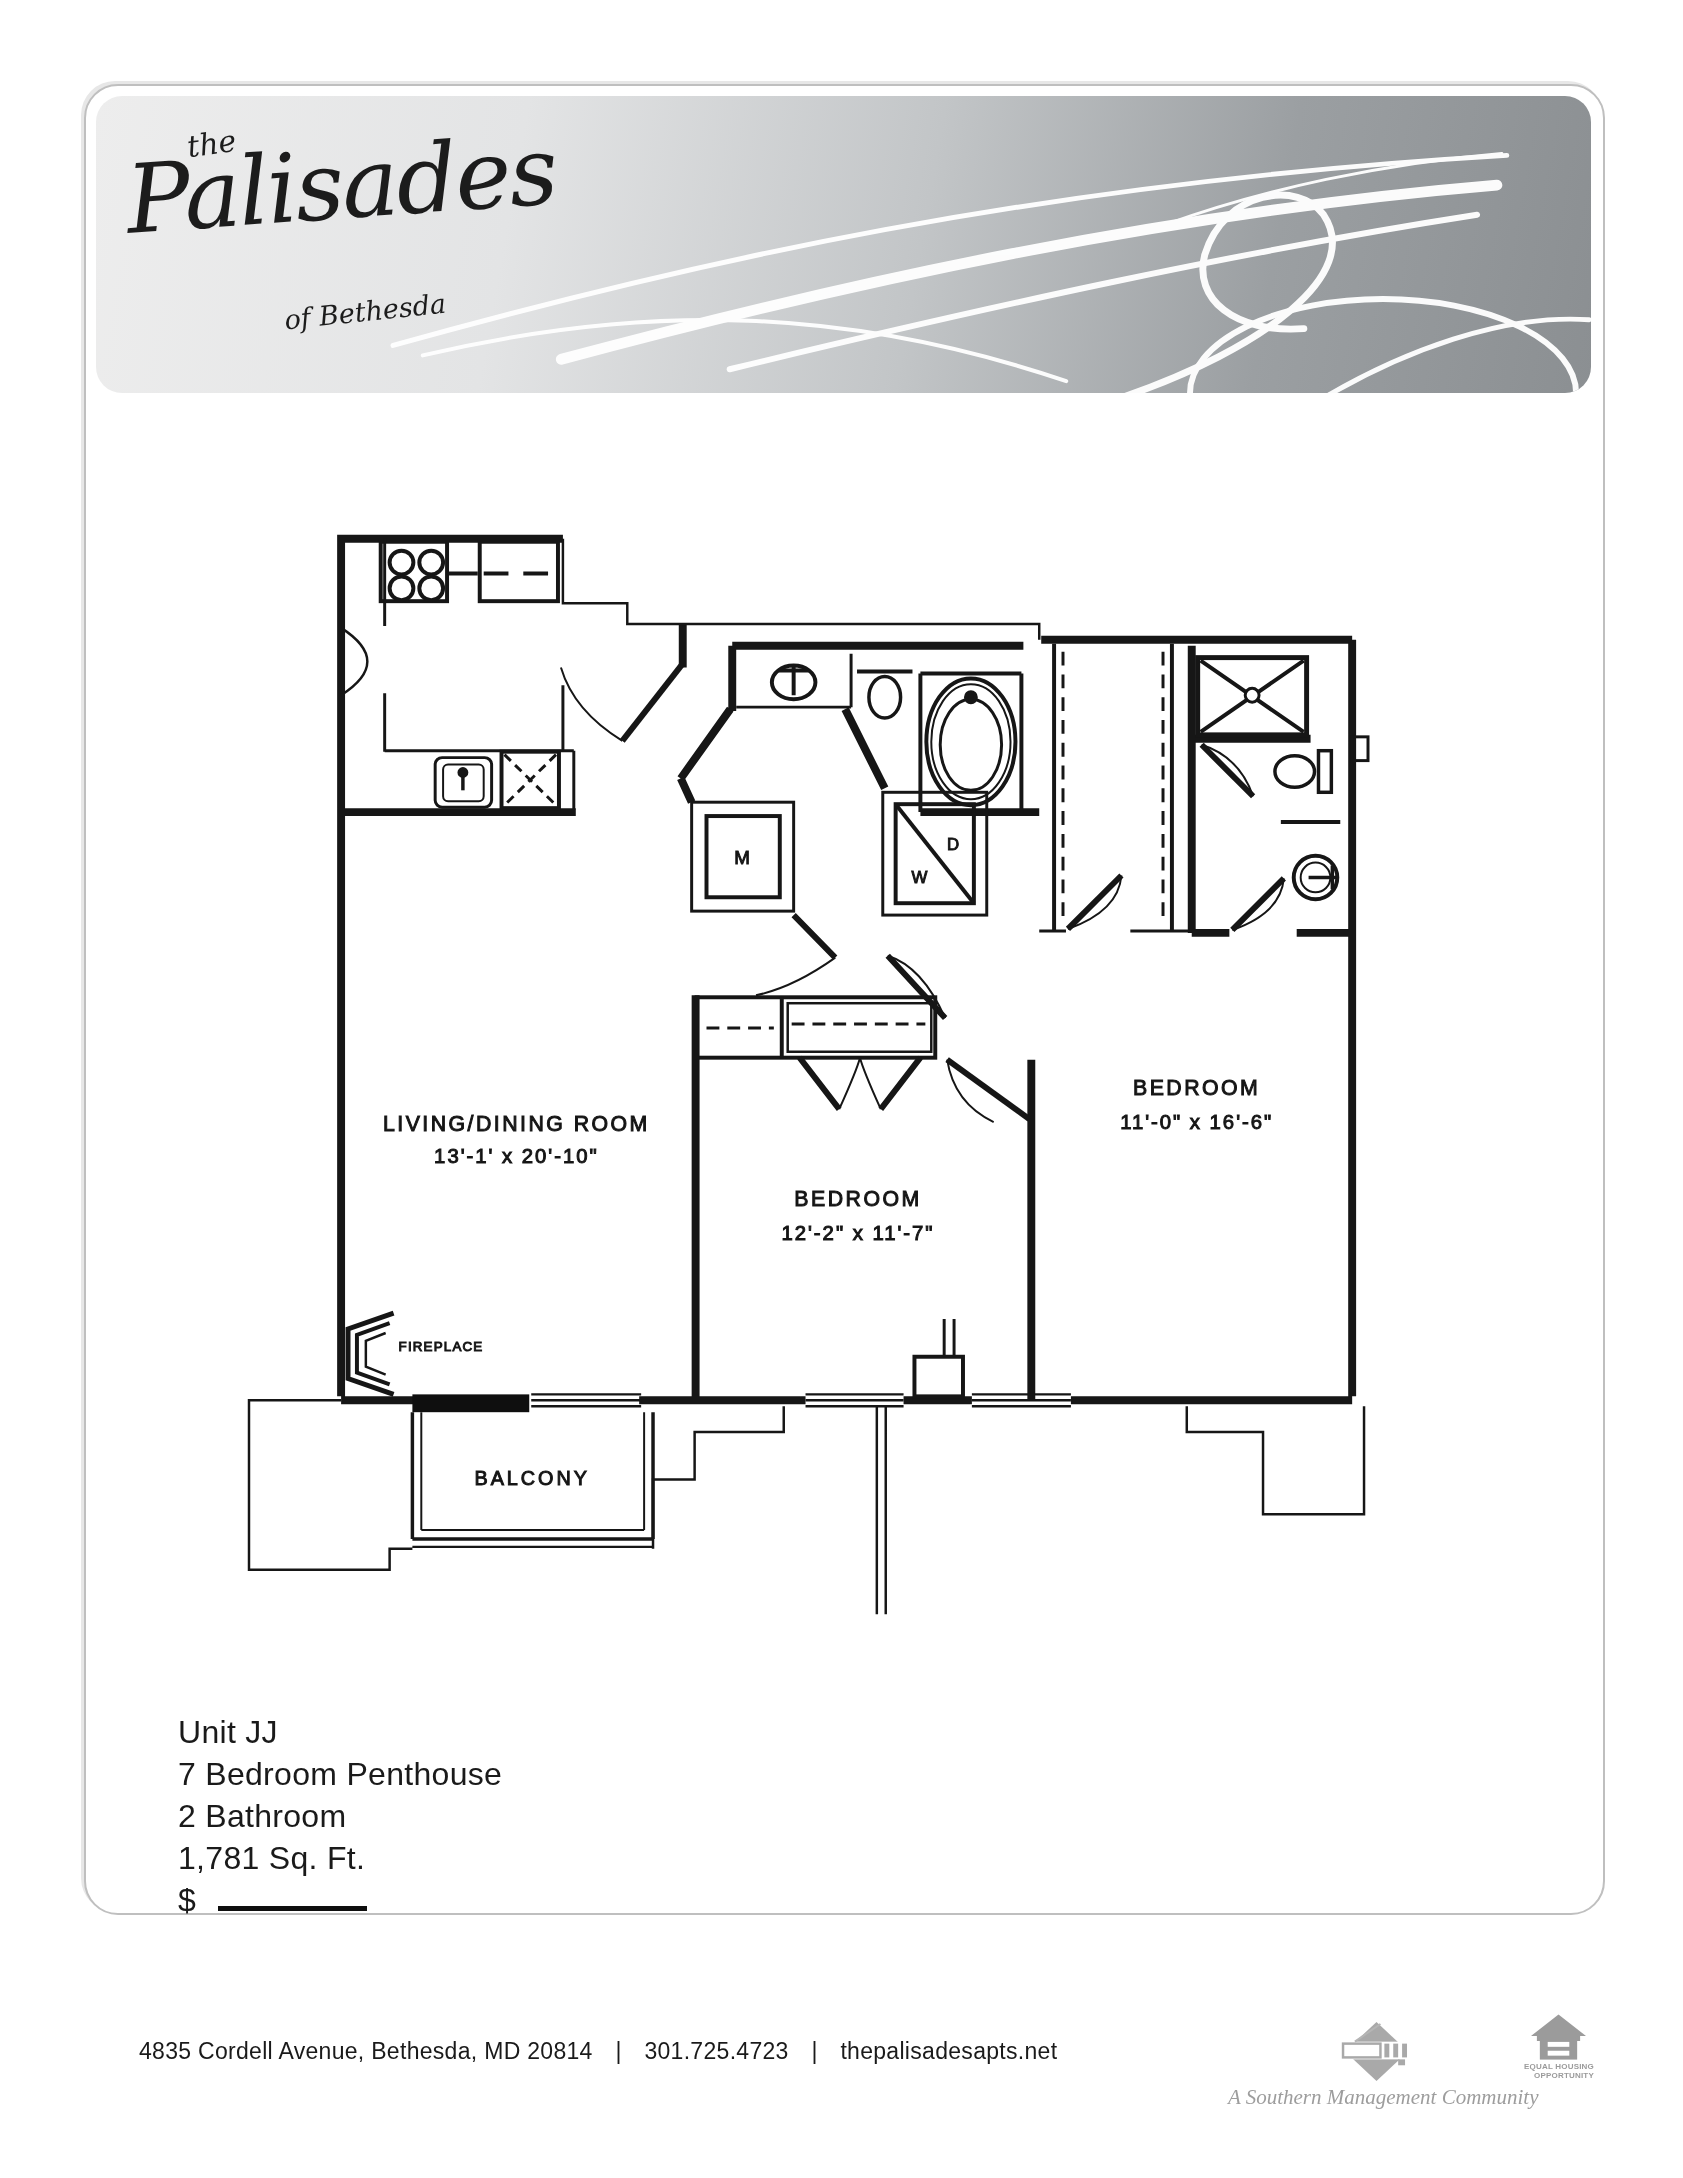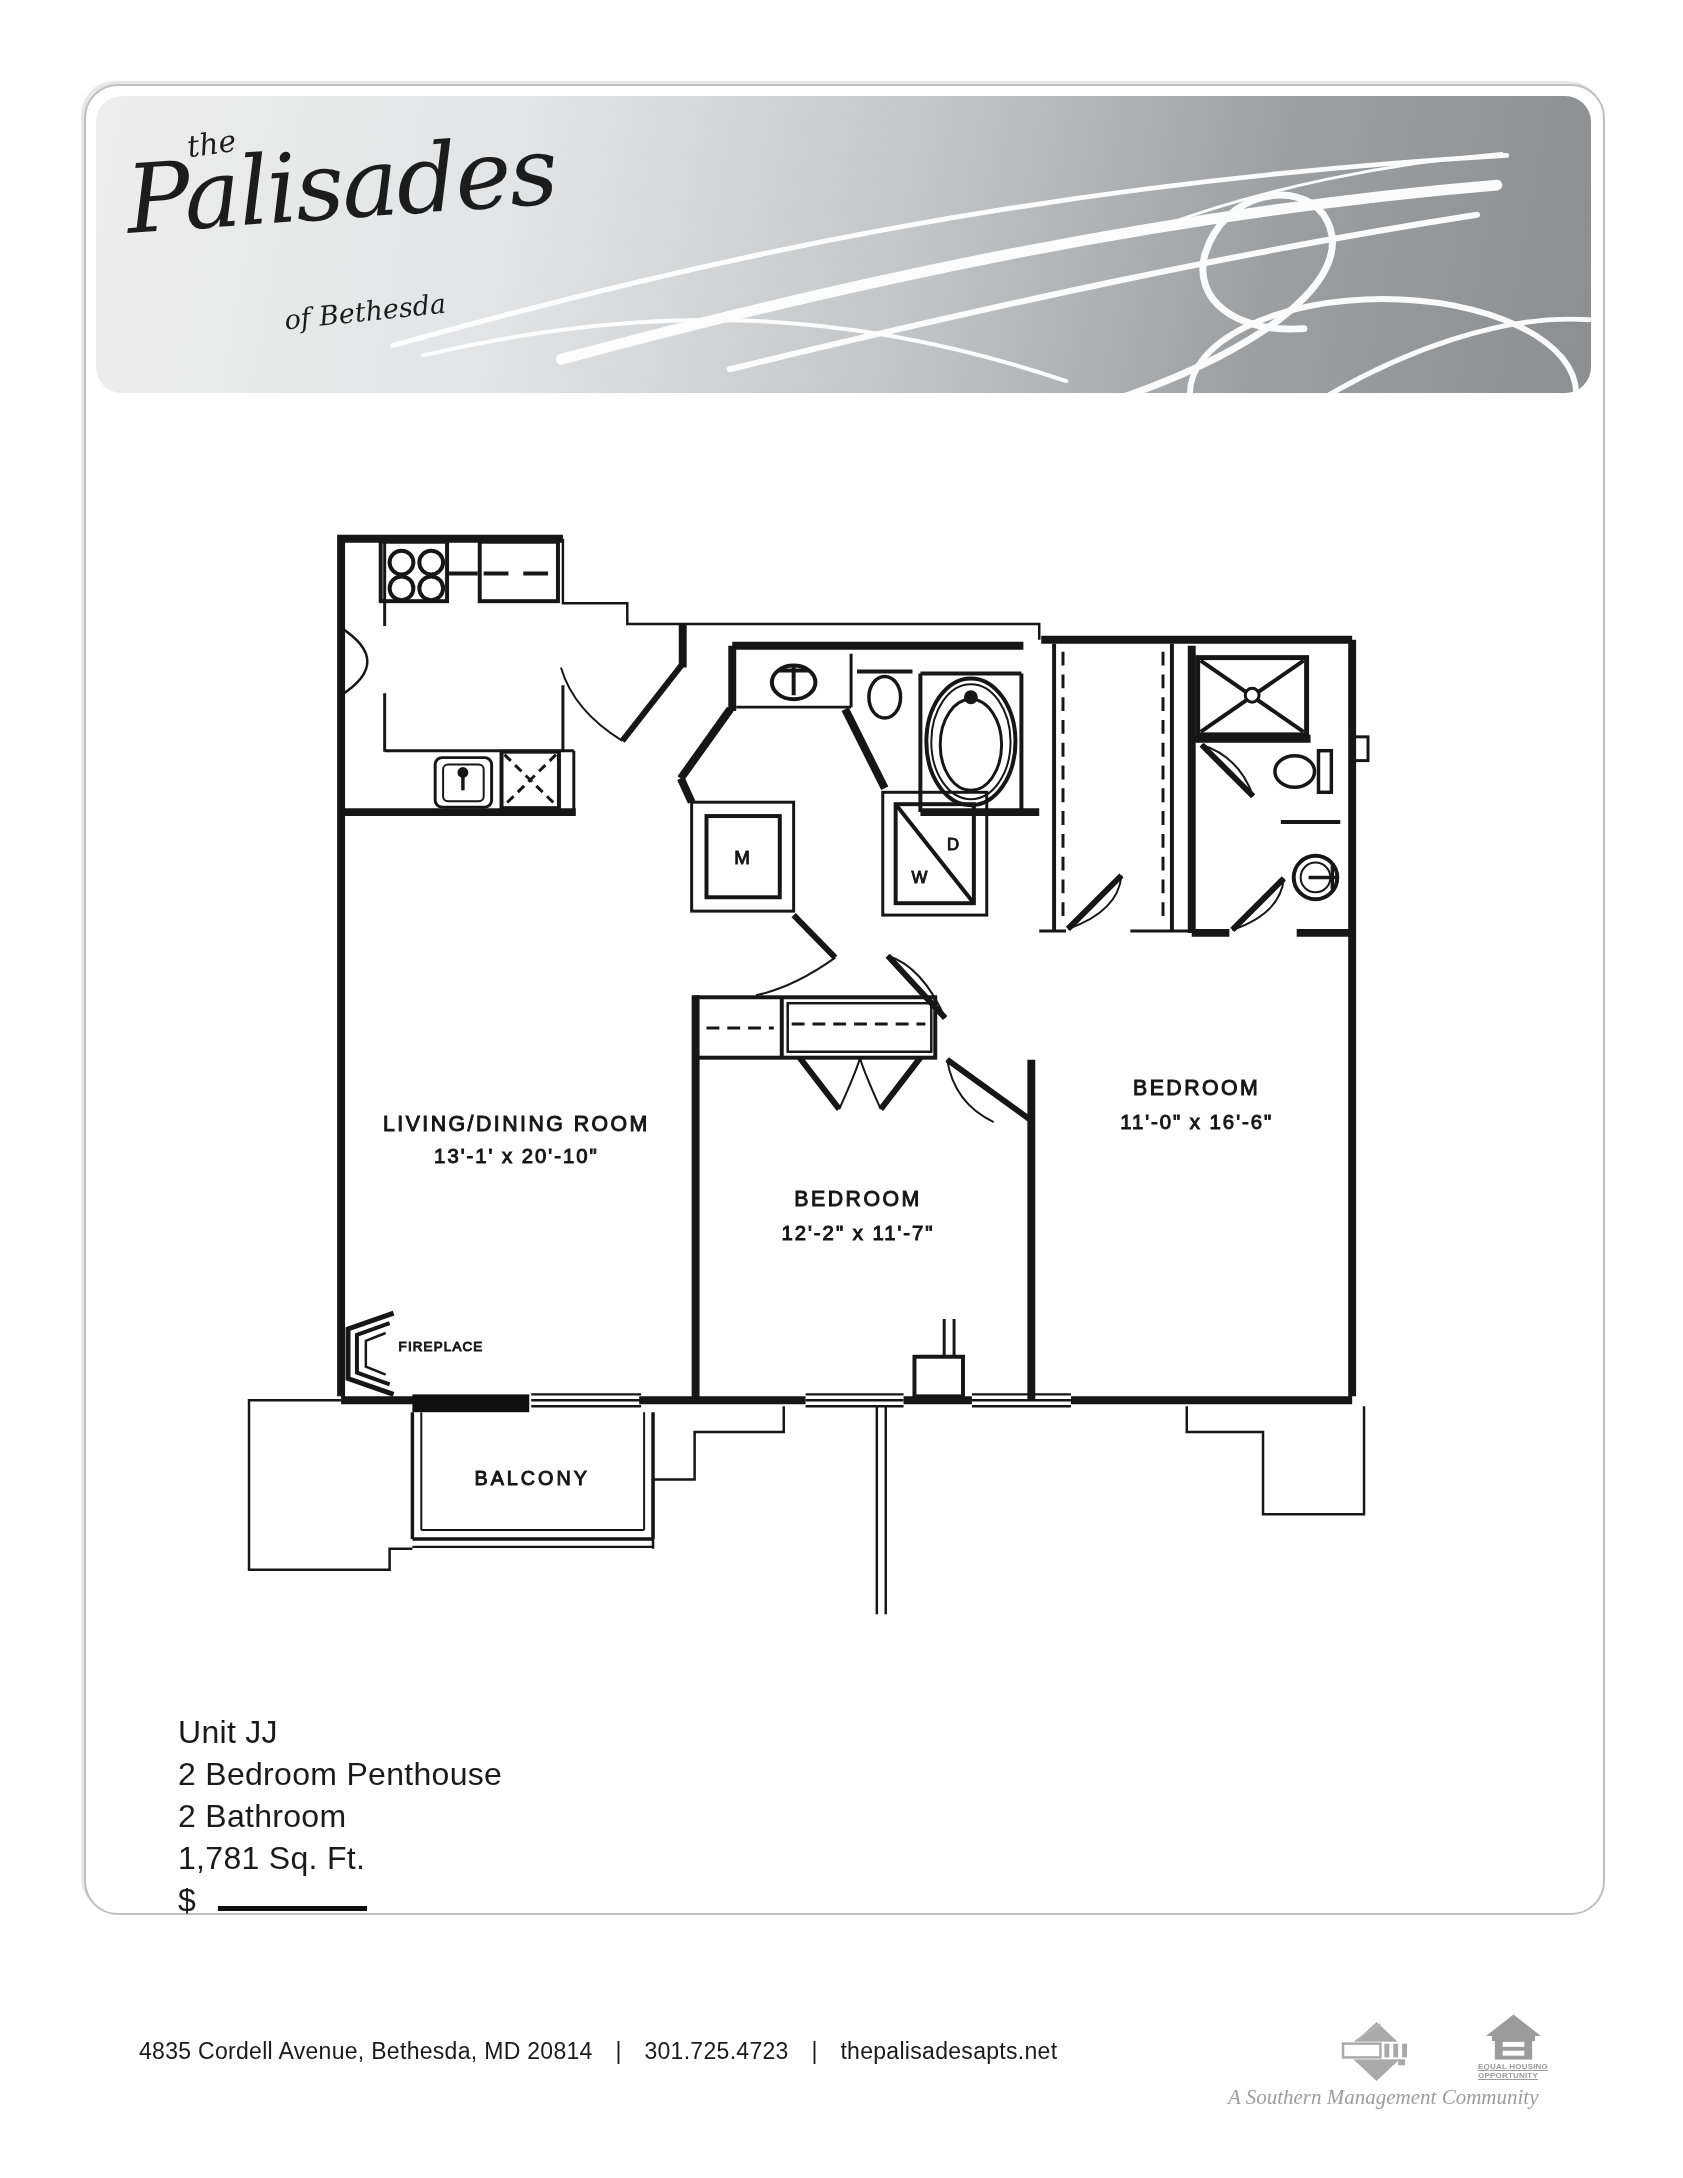--- a/index.html
+++ b/index.html
@@ -20,21 +20,21 @@
   .plantext{font-family:"Liberation Sans",sans-serif;fill:#141414;}
   .unitinfo{position:absolute;left:176px;top:1709px;font-size:32px;line-height:42px;letter-spacing:0.3px;}
   .unitinfo .row{height:42px;}
   .price-line{display:inline-block;width:149px;border-bottom:5px solid #0e0e0e;height:24px;margin-left:22px;}
   .footer{position:absolute;left:0;top:2020px;width:1683px;height:119px;}
   .footer .contact{position:absolute;left:139px;top:18px;font-size:23px;letter-spacing:0.3px;white-space:nowrap;}
   .footer .contact .sep{margin:0 16px;}
   .smc{position:absolute;left:1228px;top:0px;width:297px;text-align:center;}
   .smc .smc-text{font-family:Liberation Serif, serif;font-style:italic;font-size:21px;color:#9d9d9d;
     margin-top:2px;white-space:nowrap;}
-  .eho{position:absolute;left:1478px;top:-8px;width:71px;text-align:left;color:#9b9b9b;text-decoration:underline;}
+  .eho{position:absolute;left:1523px;top:-8px;width:71px;text-align:right;color:#9b9b9b;}
   .eho .t{font-size:8px;font-weight:bold;line-height:9px;letter-spacing:0.2px;}
 </style>
 </head>
 <body>
 
 <div class="card">
 
   <div class="banner">
     <svg width="1495" height="297" viewBox="0 0 1510 300">
       <g fill="none" stroke="#ffffff" stroke-linecap="round" opacity="0.96">
@@ -223,21 +223,21 @@
       <text class="plantext" x="536" y="1498" font-size="20" letter-spacing="3" text-anchor="middle">BALCONY</text>
       <text class="plantext" x="401" y="1362" font-size="13.5" letter-spacing="1.2">FIREPLACE</text>
       <text class="plantext" x="748" y="870" font-size="19" text-anchor="middle">M</text>
       <text class="plantext" x="927" y="890" font-size="17" text-anchor="middle">W</text>
       <text class="plantext" x="961" y="856" font-size="17" text-anchor="middle">D</text>
     </g>
   </svg>
 
   <div class="unitinfo" style="left:92px;top:1625px;">
     <div class="row">Unit JJ</div>
-    <div class="row">2 Bedroom Penthouse</div>
+    <div class="row">7 Bedroom Penthouse</div>
     <div class="row">2 Bathroom</div>
     <div class="row">1,781 Sq. Ft.</div>
     <div class="row">
       <span>$</span><span class="price-line"></span>
     </div>
   </div>
 </div>
 
 <div class="footer">
   <div class="contact">

